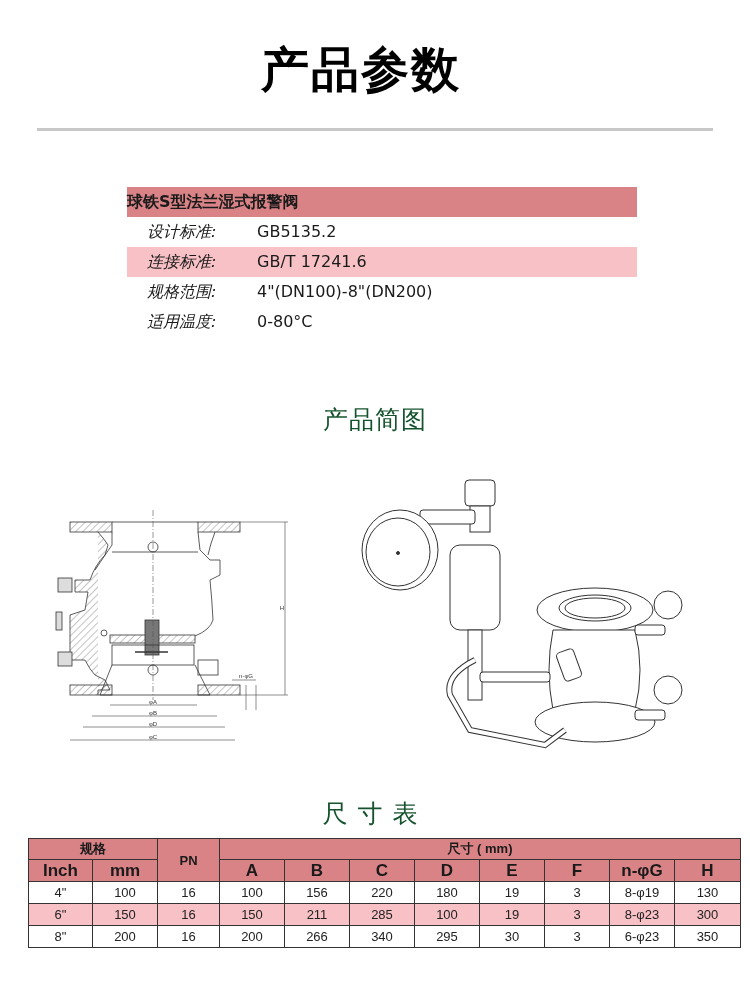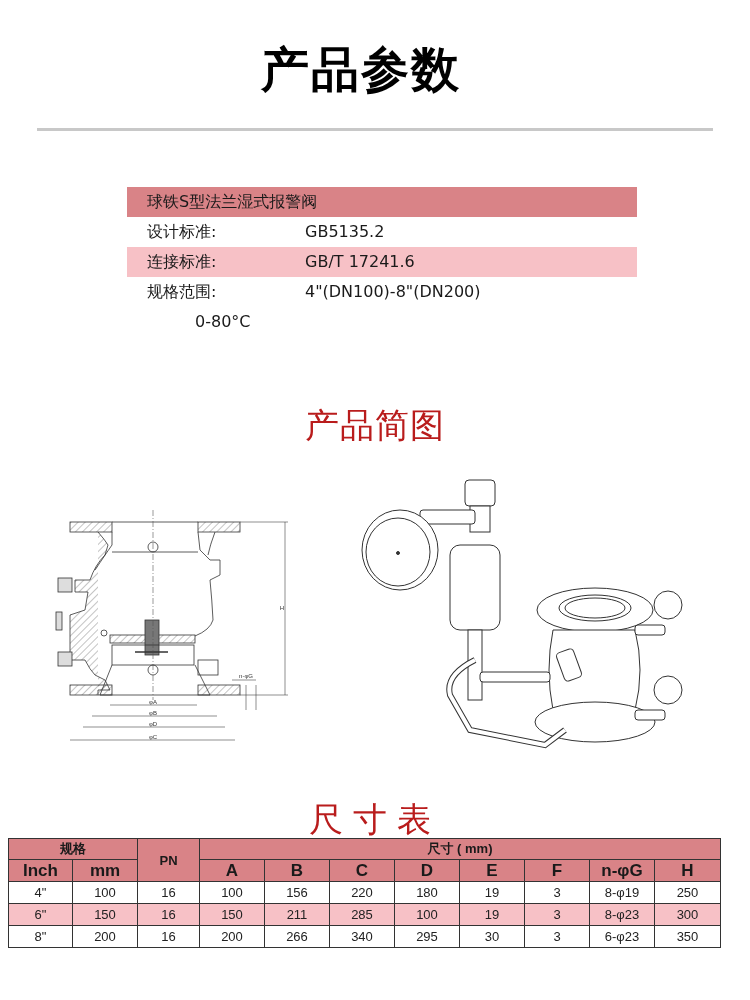--- a/index.html
+++ b/index.html
@@ -4,36 +4,36 @@
 <style>
   html, body { margin: 0; padding: 0; background: #ffffff; }
   body { width: 750px; height: 1000px; position: relative; overflow: hidden;
          font-family: "DejaVu Sans", "Liberation Sans", sans-serif; color: #111; }
   .title-main { position: absolute; top: 38px; left: 0; width: 722px; text-align: center;
                 font-size: 48px; font-weight: bold; letter-spacing: 2px; color: #000; }
   .divider { position: absolute; top: 128px; left: 37px; width: 676px; height: 3px; background: #c8c8c8; }
 
   .spec { position: absolute; top: 187px; left: 127px; width: 510px; }
   .spec-head { height: 30px; background: #d98387; font-size: 16px; line-height: 30px;
-               padding-left: 20px; color: #1a1a1a; }
+               color: #1a1a1a; font-weight: bold; }
   .spec-row { height: 30px; line-height: 30px; font-size: 16px; padding-left: 20px;
               display: flex; color: #1a1a1a; }
   .spec-row.alt { background: #f7c1c6; justify-content: center; }
-  .spec-row .k { width: 110px; }
-  .spec-row .v { flex: 1; margin-left: 48px; }
+  .spec-row .k { width: 110px; font-style: italic; }
+  .spec-row .v { flex: 1; }
 
   .sec-title { position: absolute; left: 0; width: 750px; text-align: center;
-               font-size: 34px; color: #b91c1c; }
+               font-size: 25px; color: #14532d; }
   .sec-title.t1 { top: 403px; letter-spacing: 1px; }
   .sec-title.t2 { top: 768px; letter-spacing: 10px; margin-top: 29px; }
 
   .drawing-left { position: absolute; left: 50px; top: 500px; width: 250px; height: 250px; }
   .drawing-right { position: absolute; left: 350px; top: 460px; width: 350px; height: 300px; }
 
-  .dim { position: absolute; top: 838px; left: 8px; width: 697px; border-collapse: collapse;
+  .dim { position: absolute; top: 838px; left: 28px; width: 697px; border-collapse: collapse;
          font-family: "Liberation Sans", sans-serif; font-size: 13px; table-layout: fixed; border-radius: 12px; }
   .dim td, .dim th { border: 1px solid #333; text-align: center; padding: 0; color: #222; }
   .dim th { background: #d98387; font-weight: bold; color: #1a1a1a; }
   .dim thead tr.r1 th { height: 20px; }
   .dim thead tr.r2 th { height: 21px; font-size: 17px; }
   .dim tbody td { height: 21px; font-weight: normal; }
   .dim tbody tr.alt td { background: #f7c1c6; }
 </style>
 </head>
 <body>
@@ -49,20 +49,21 @@
   </div>
   <div class="spec-row alt">
     <span class="k">连接标准:</span>
     <span class="v">GB/T 17241.6</span>
   </div>
   <div class="spec-row">
     <span class="k">规格范围:</span>
     <span class="v">4"(DN100)-8"(DN200)</span>
   </div>
   <div class="spec-row">
+    <span class="k">适用温度:</span>
     <span class="v">0-80°C</span>
   </div>
 </div>
 
 <div class="sec-title t1">产品简图</div>
 
 <svg class="drawing-left" viewBox="0 0 250 250" xmlns="http://www.w3.org/2000/svg">
   <defs>
     <pattern id="hatch" width="5" height="5" patternUnits="userSpaceOnUse" patternTransform="rotate(45)">
       <line x1="0" y1="0" x2="0" y2="5" stroke="#555" stroke-width="0.7"></line>
@@ -201,21 +202,21 @@
       <td>4"</td>
       <td>100</td>
       <td>16</td>
       <td>100</td>
       <td>156</td>
       <td>220</td>
       <td>180</td>
       <td>19</td>
       <td>3</td>
       <td>8-φ19</td>
-      <td>250</td>
+      <td>130</td>
     </tr>
     <tr class="alt">
       <td>6"</td>
       <td>150</td>
       <td>16</td>
       <td>150</td>
       <td>211</td>
       <td>285</td>
       <td>100</td>
       <td>19</td>

